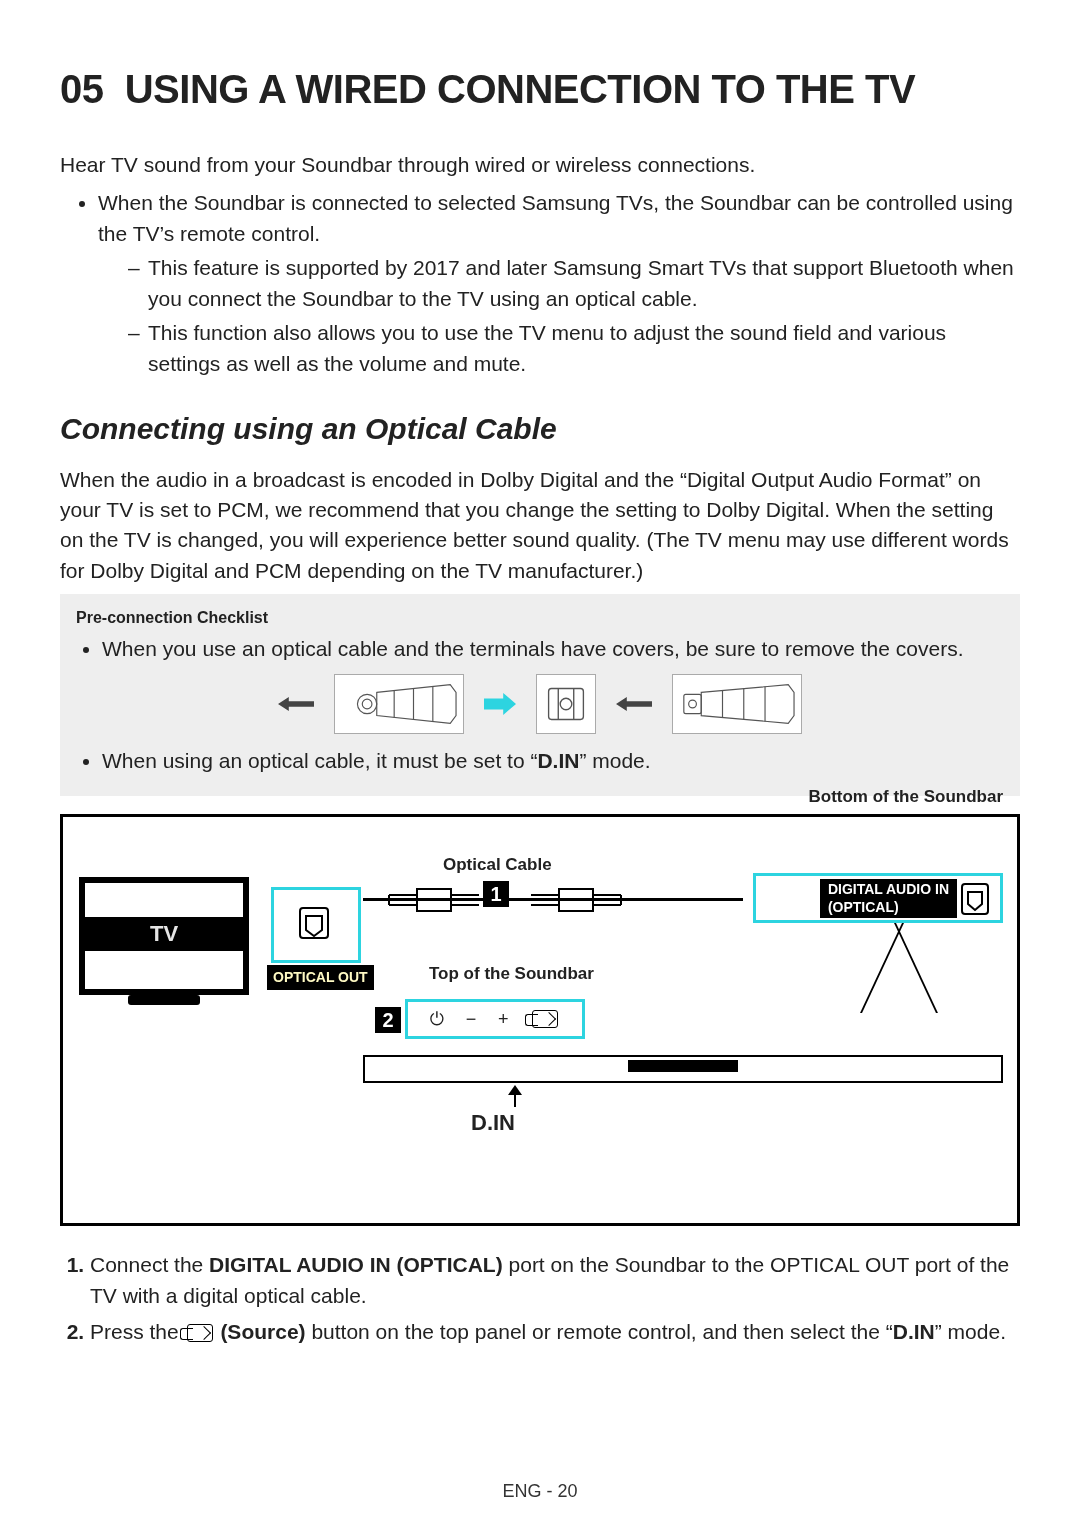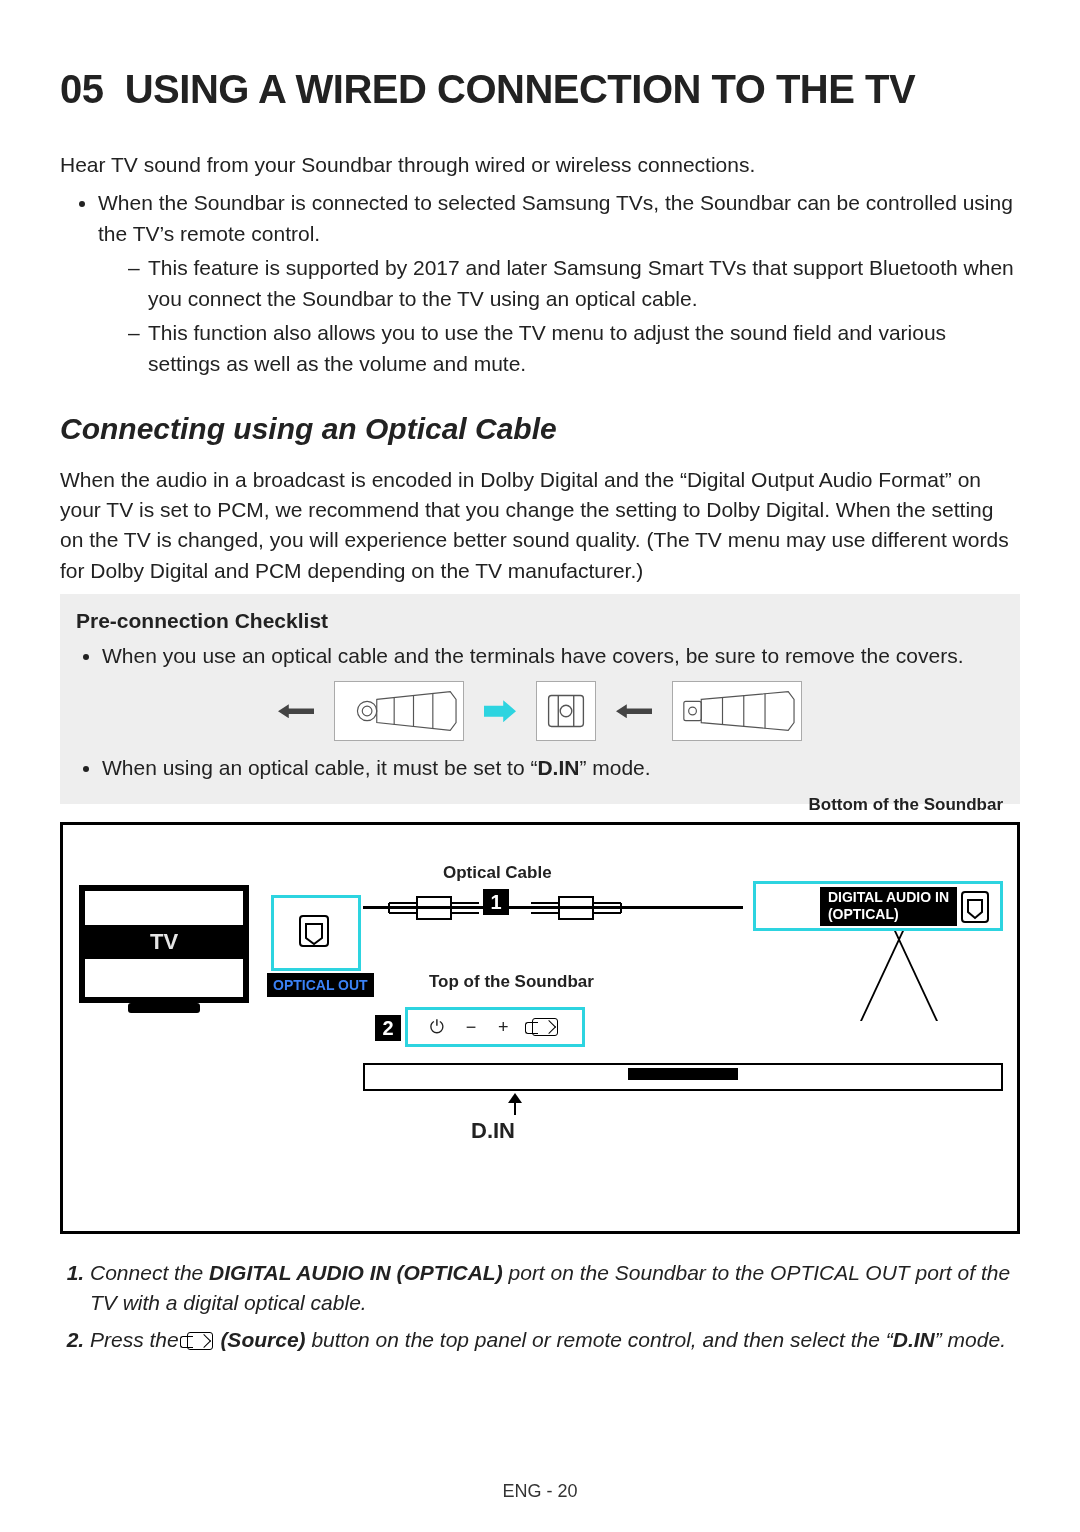--- a/index.html
+++ b/index.html
@@ -45,21 +45,21 @@
     margin-bottom: 14px;
     font-style: italic;
   }
   .para { margin-bottom: 8px; }
   .checklist-box {
     background: #eee;
     padding: 12px 16px 14px 16px;
     margin-top: 6px;
   }
   .checklist-box h3 {
-    font-size: 21px;
+    font-size: 16px;
     font-weight: 700;
     margin-bottom: 4px;
   }
   ul.simple {
     list-style: disc;
     padding-left: 26px;
     margin-top: 2px;
   }
   ul.simple > li { margin-bottom: 6px; }
   .icon-row {
@@ -124,21 +124,21 @@
   .optical-out {
     position: absolute;
     left: 208px; top: 70px;
     width: 90px; height: 76px;
     border: 3px solid #2dd4e0;
     background: #fff;
   }
   .optical-out-label {
     position: absolute;
     left: 204px; top: 148px;
-    background: #000; color: #3b82f6;
+    background: #000; color: #fef9c3;
     font-size: 14px; font-weight: 700;
     padding: 2px 6px;
   }
   .cable-label {
     position: absolute;
     left: 380px; top: 36px;
     font-weight: 700; font-size: 17px;
   }
   .numbox {
     width: 26px; height: 26px;
@@ -210,21 +210,20 @@
     width: 120px; height: 30px;
     top: 68px;
   }
   .jackL { left: 304px; }
   .jackR { left: 460px; }
   .port-svg { position: absolute; left: 24px; top: 12px; }
   ol.steps {
     list-style: decimal;
     padding-left: 30px;
     margin-top: 6px;
-    font-style: italic;
   }
   ol.steps li { margin-bottom: 6px; }
   ol.steps li::marker { font-weight: 700; }
   .footer {
     position: absolute;
     bottom: 28px; left: 0; right: 0;
     text-align: center;
     font-size: 18px;
     color: #333;
   }

